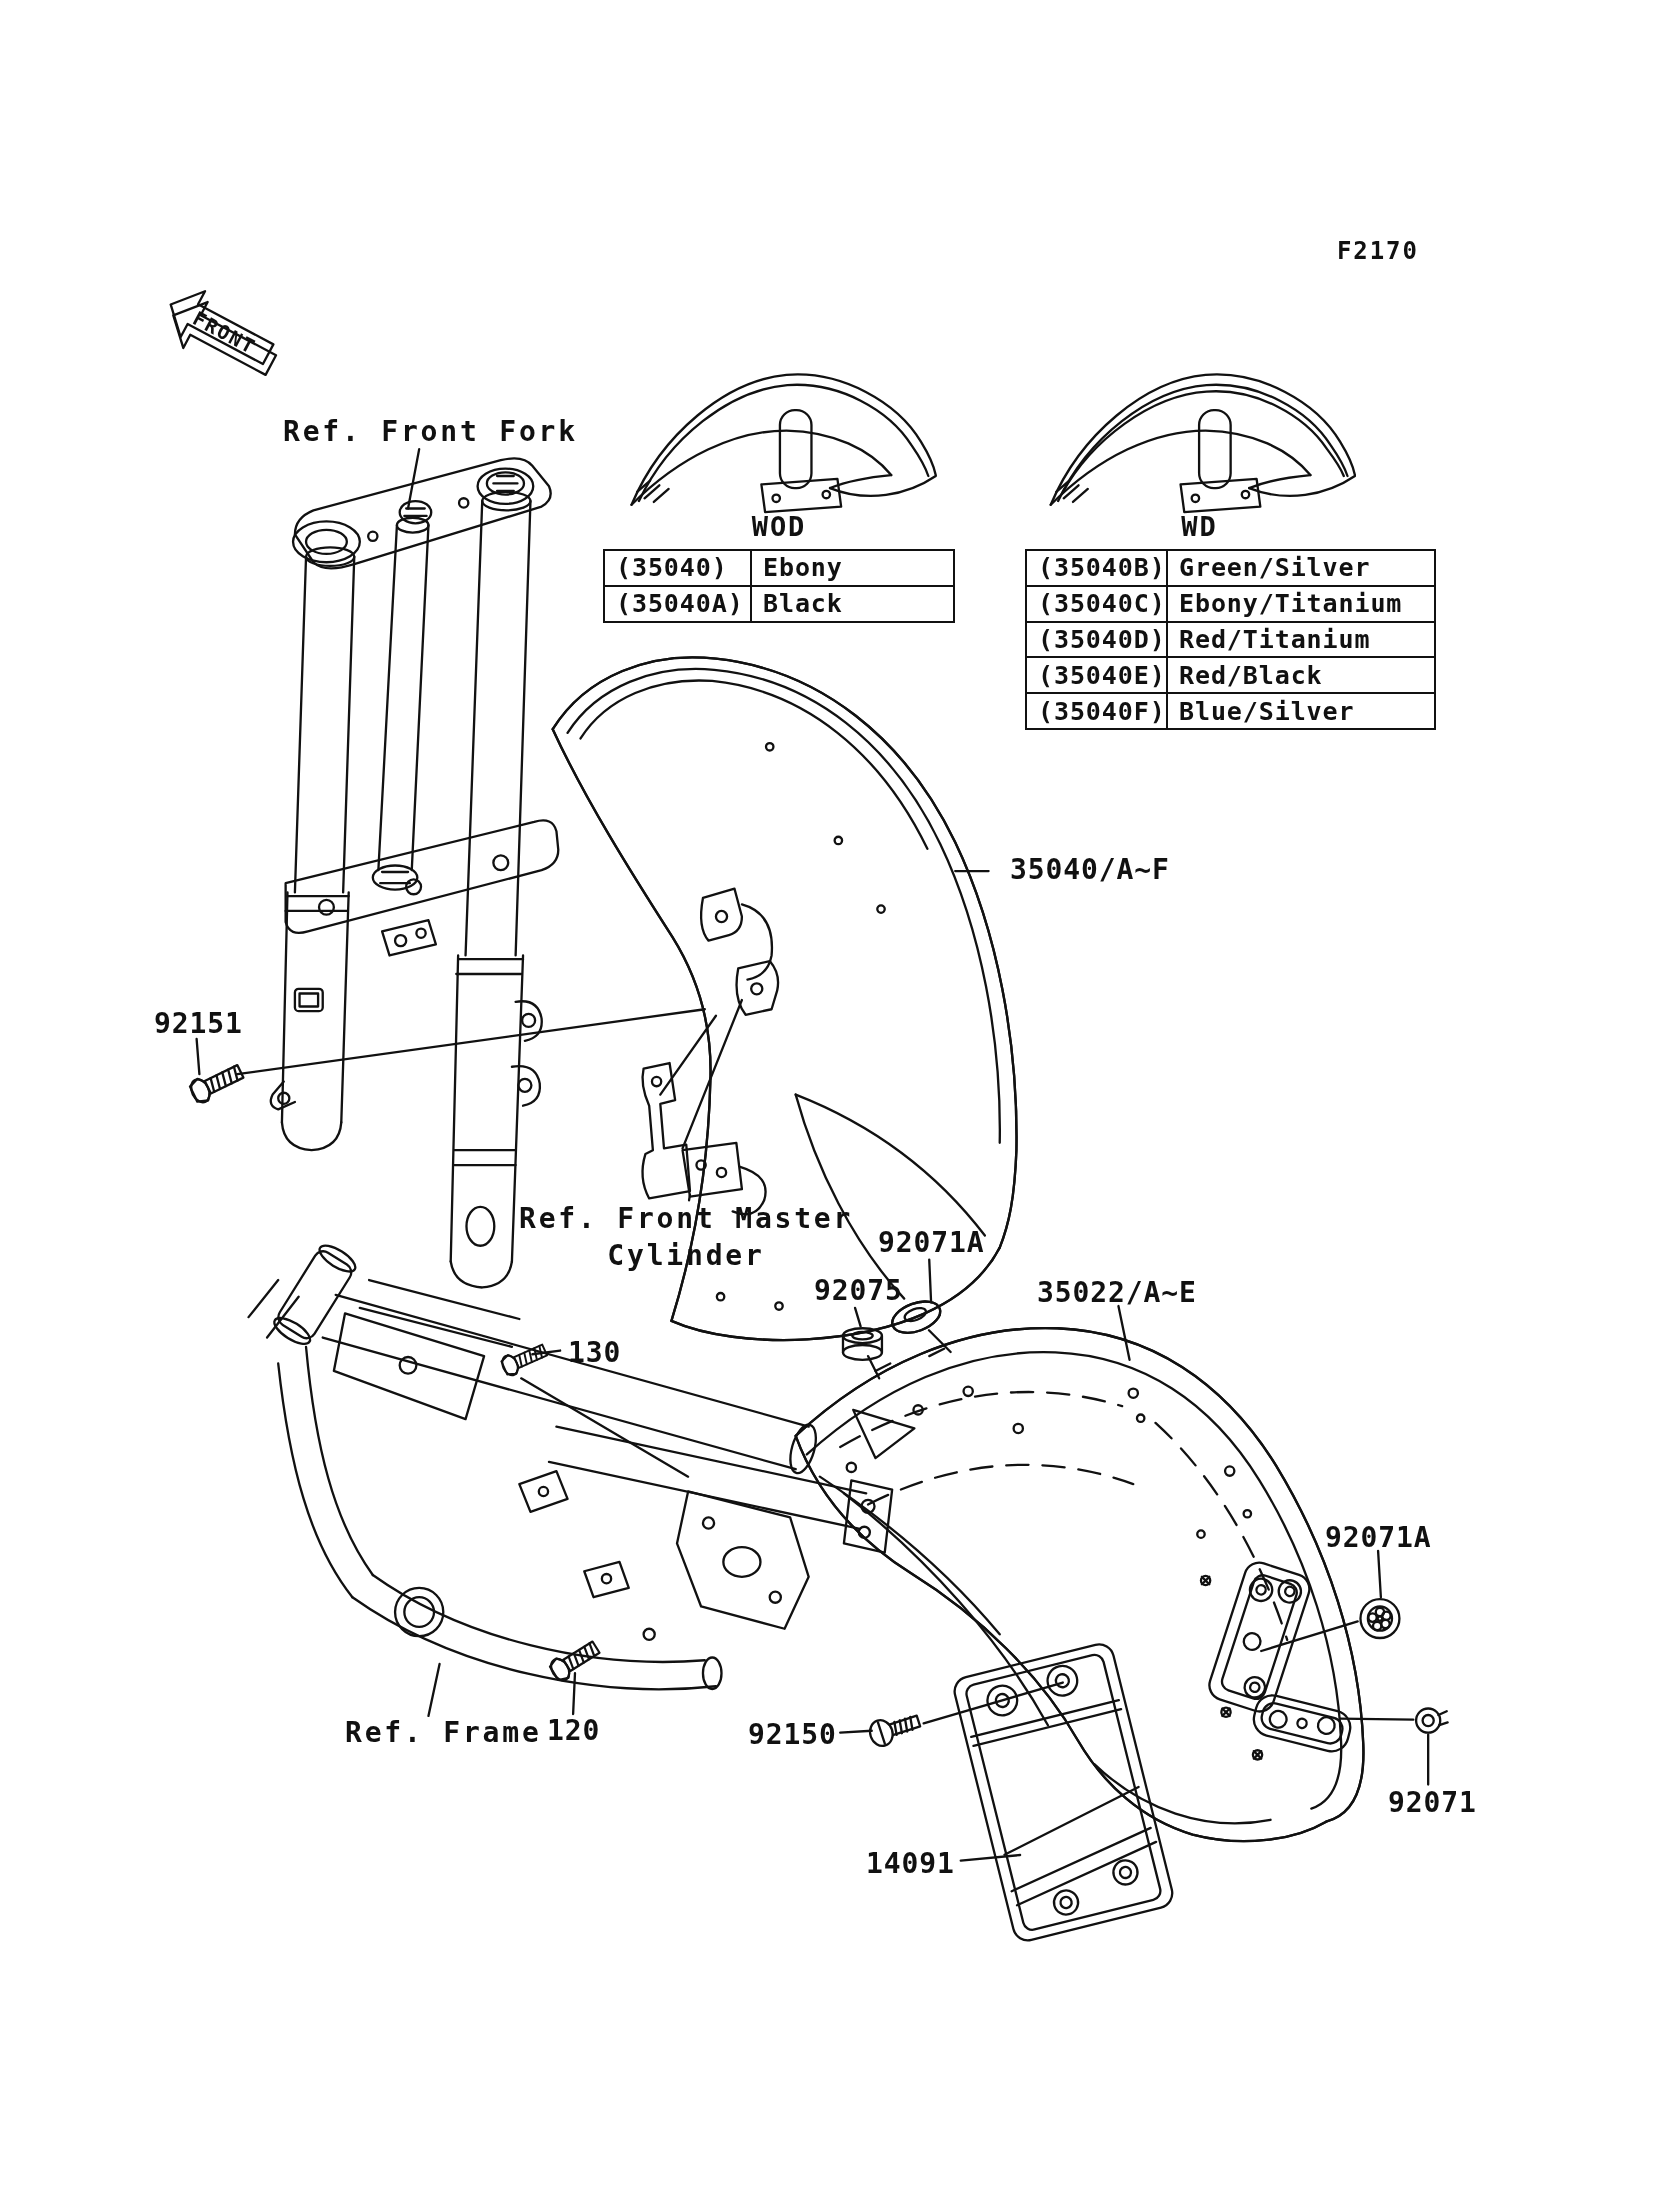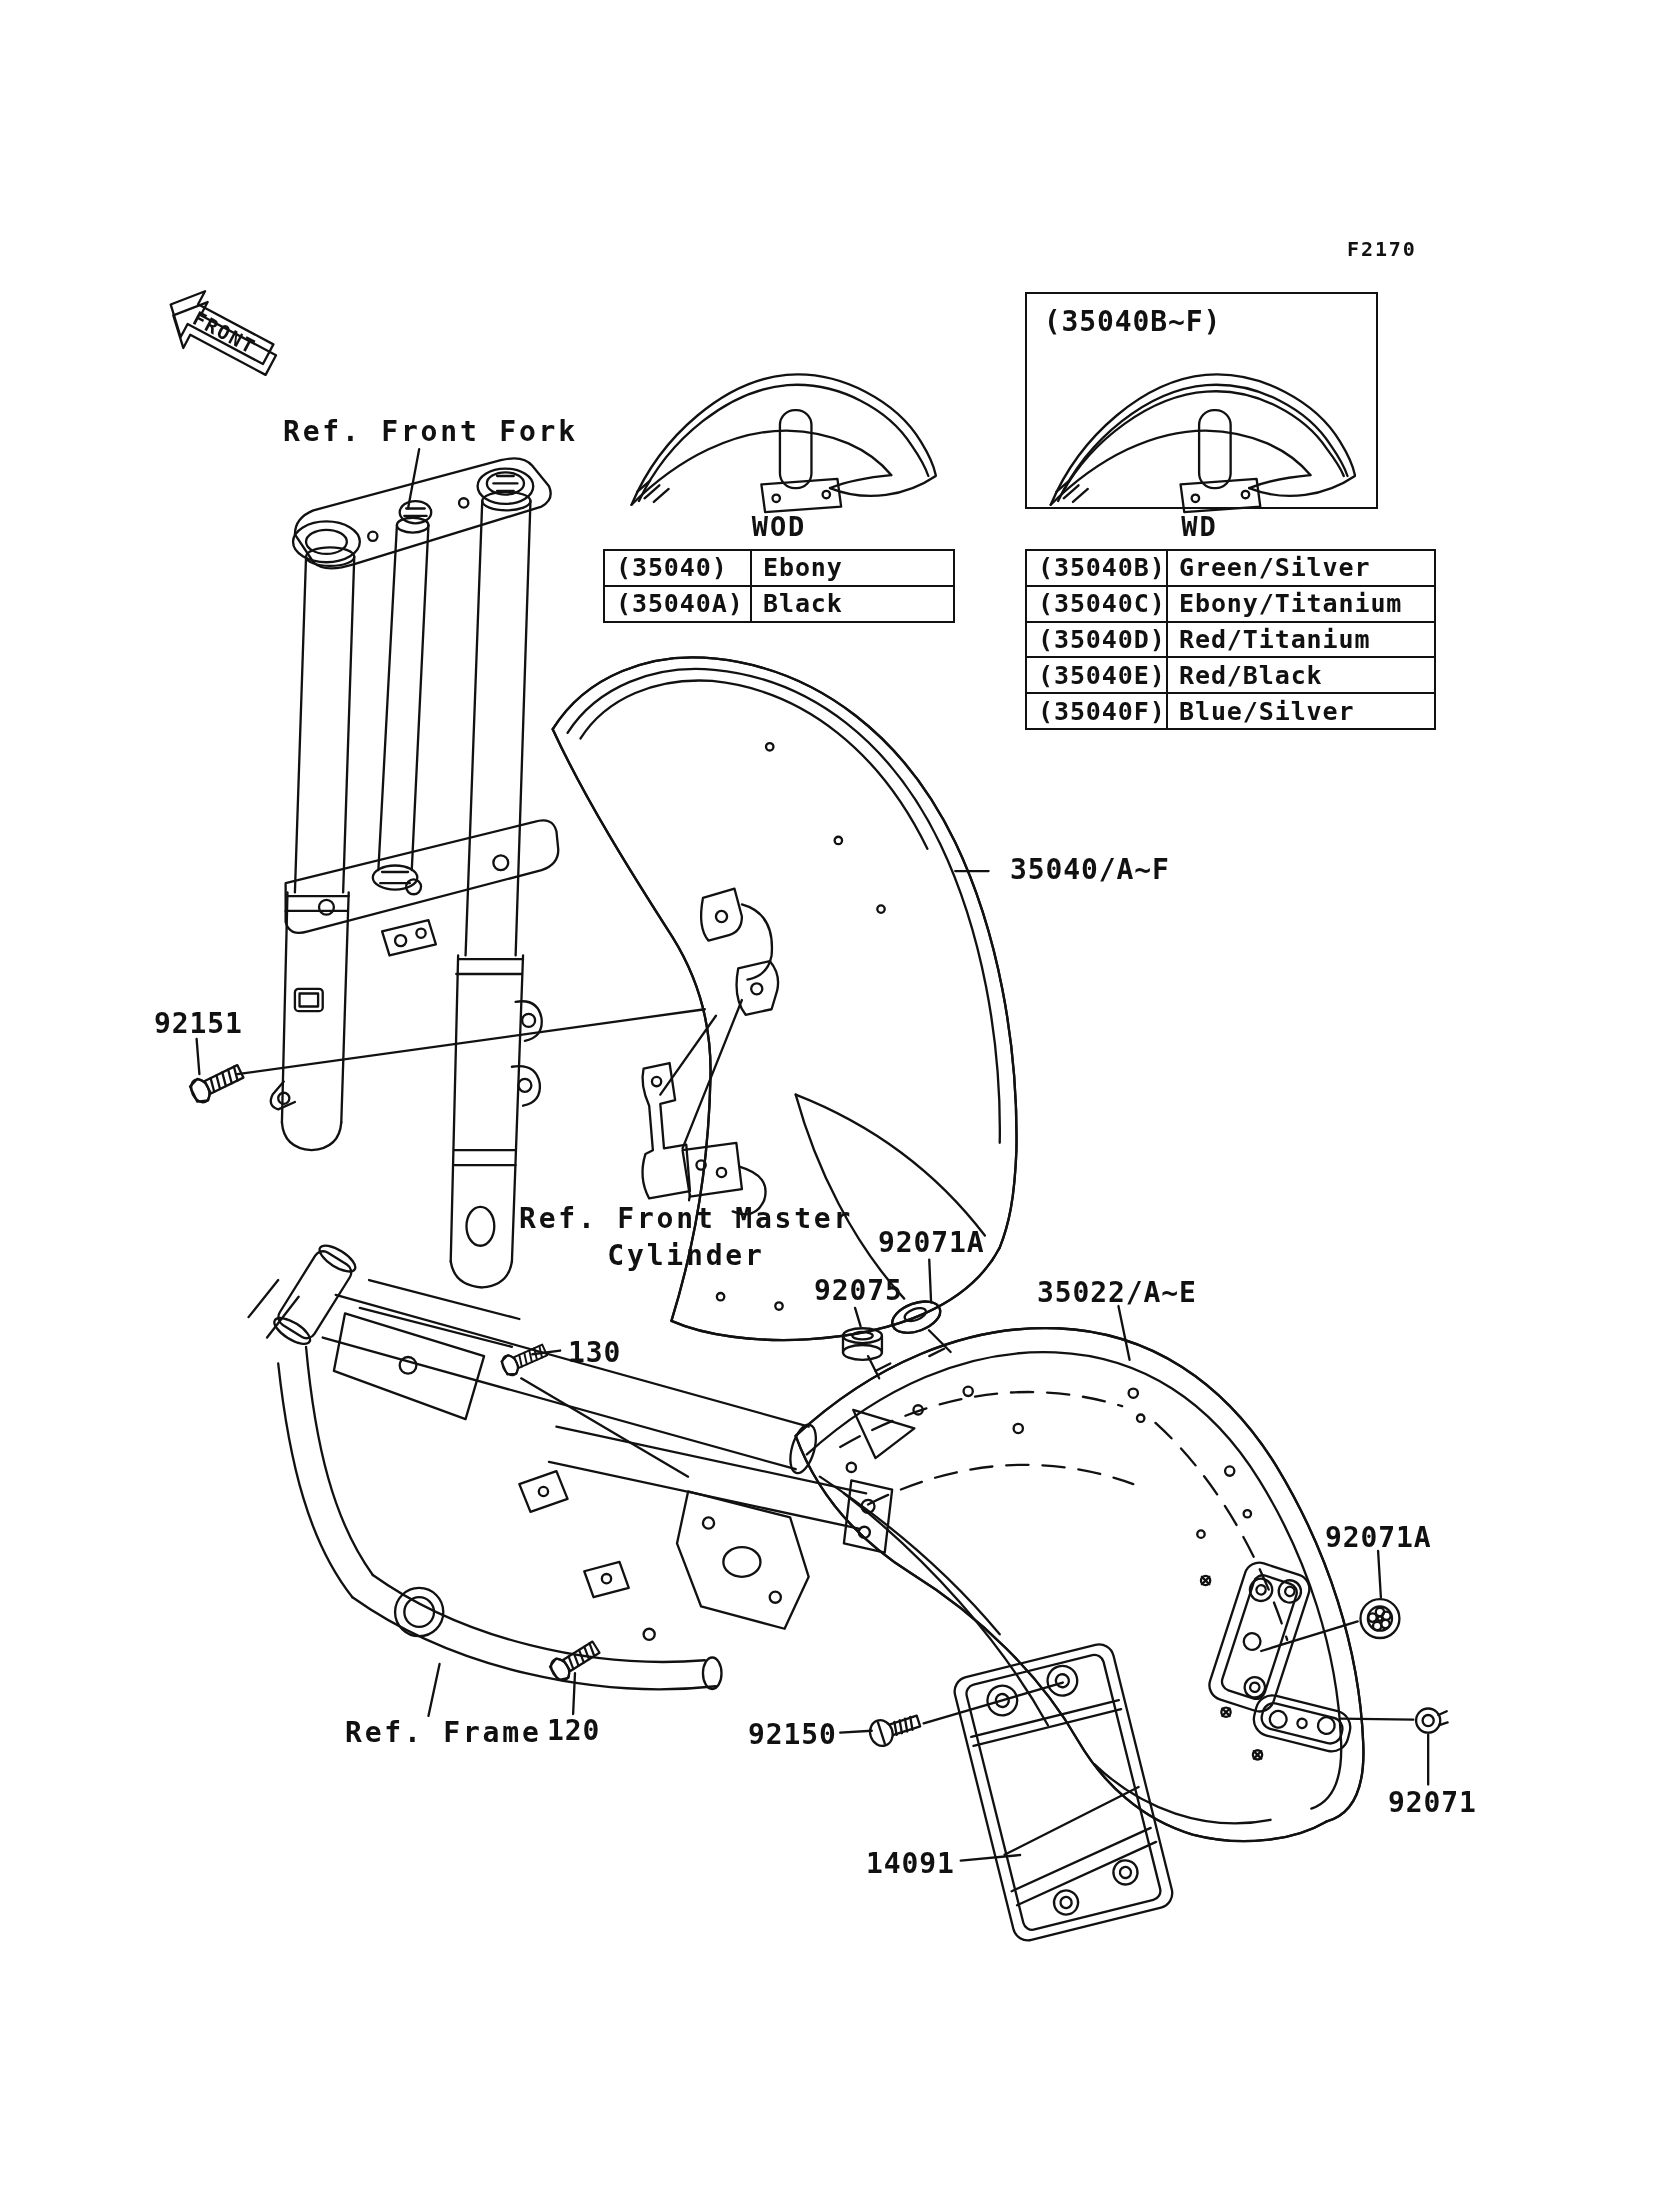--- a/index.html
+++ b/index.html
@@ -14,21 +14,21 @@
   .t2{stroke-width:2;}
   .t3{stroke-width:3;}
   .t4{stroke-width:4.5;}
   .thin{stroke-width:1.6;}
   .dash{stroke-dasharray:24 15;stroke-width:2.2;}
   .stripe{stroke-width:8;}
   .svgtxt{fill:#111;stroke:none;font-family:"DejaVu Sans Mono",monospace;
           font-weight:700;font-size:21px;letter-spacing:2px;}
   .lbl{position:absolute;font-weight:700;font-size:28px;letter-spacing:0.9px;white-space:nowrap;}
   .lbl.sp{letter-spacing:2.8px;}
-  .figcode{position:absolute;left:1337px;top:237px;font-weight:700;font-size:20px;letter-spacing:1.9px;margin-left:10px;}
+  .figcode{position:absolute;left:1337px;top:237px;font-weight:700;font-size:24px;letter-spacing:1.9px;}
   .inset-box{position:absolute;border:2.3px solid #111;background:transparent;}
   .inset-title{position:absolute;left:16.7px;top:11px;font-weight:700;font-size:28px;letter-spacing:0.9px;}
   .caption{position:absolute;text-align:center;font-weight:700;font-size:27px;letter-spacing:1.9px;}
   table.parts{position:absolute;border-collapse:collapse;table-layout:fixed;}
   table.parts td{border:2.3px solid #111;font-weight:700;font-size:25px;
                  padding:0.9px 11px;height:32px;letter-spacing:0.9px;white-space:nowrap;}
   .center-note{text-align:center;line-height:37px;}
 </style>
 </head>
 <body>
@@ -332,23 +332,20 @@
     <g transform="translate(1115,372)">
       <use href="#wdStripe"></use>
       <use href="#fenderSide"></use>
     </g>
   </svg>
 
   <div class="figcode">F2170</div>
 
   <div class="lbl sp" style="left:283px;top:415px;">Ref. Front Fork</div>
 
-  <div class="inset-box" style="left:1025px;top:292px;width:349px;height:213px;">
-    <div class="inset-title">(35040B~F)</div>
-  </div>
   <div class="caption" style="left:603px;top:511px;width:352px;">WOD</div>
   <div class="caption" style="left:1025px;top:511px;width:349px;">WD</div>
 
   <table class="parts" style="left:603px;top:549px;width:352px;">
     <colgroup>
         <col style="width:147px">
         <col>
       </colgroup>
     <tbody>
       <tr>

